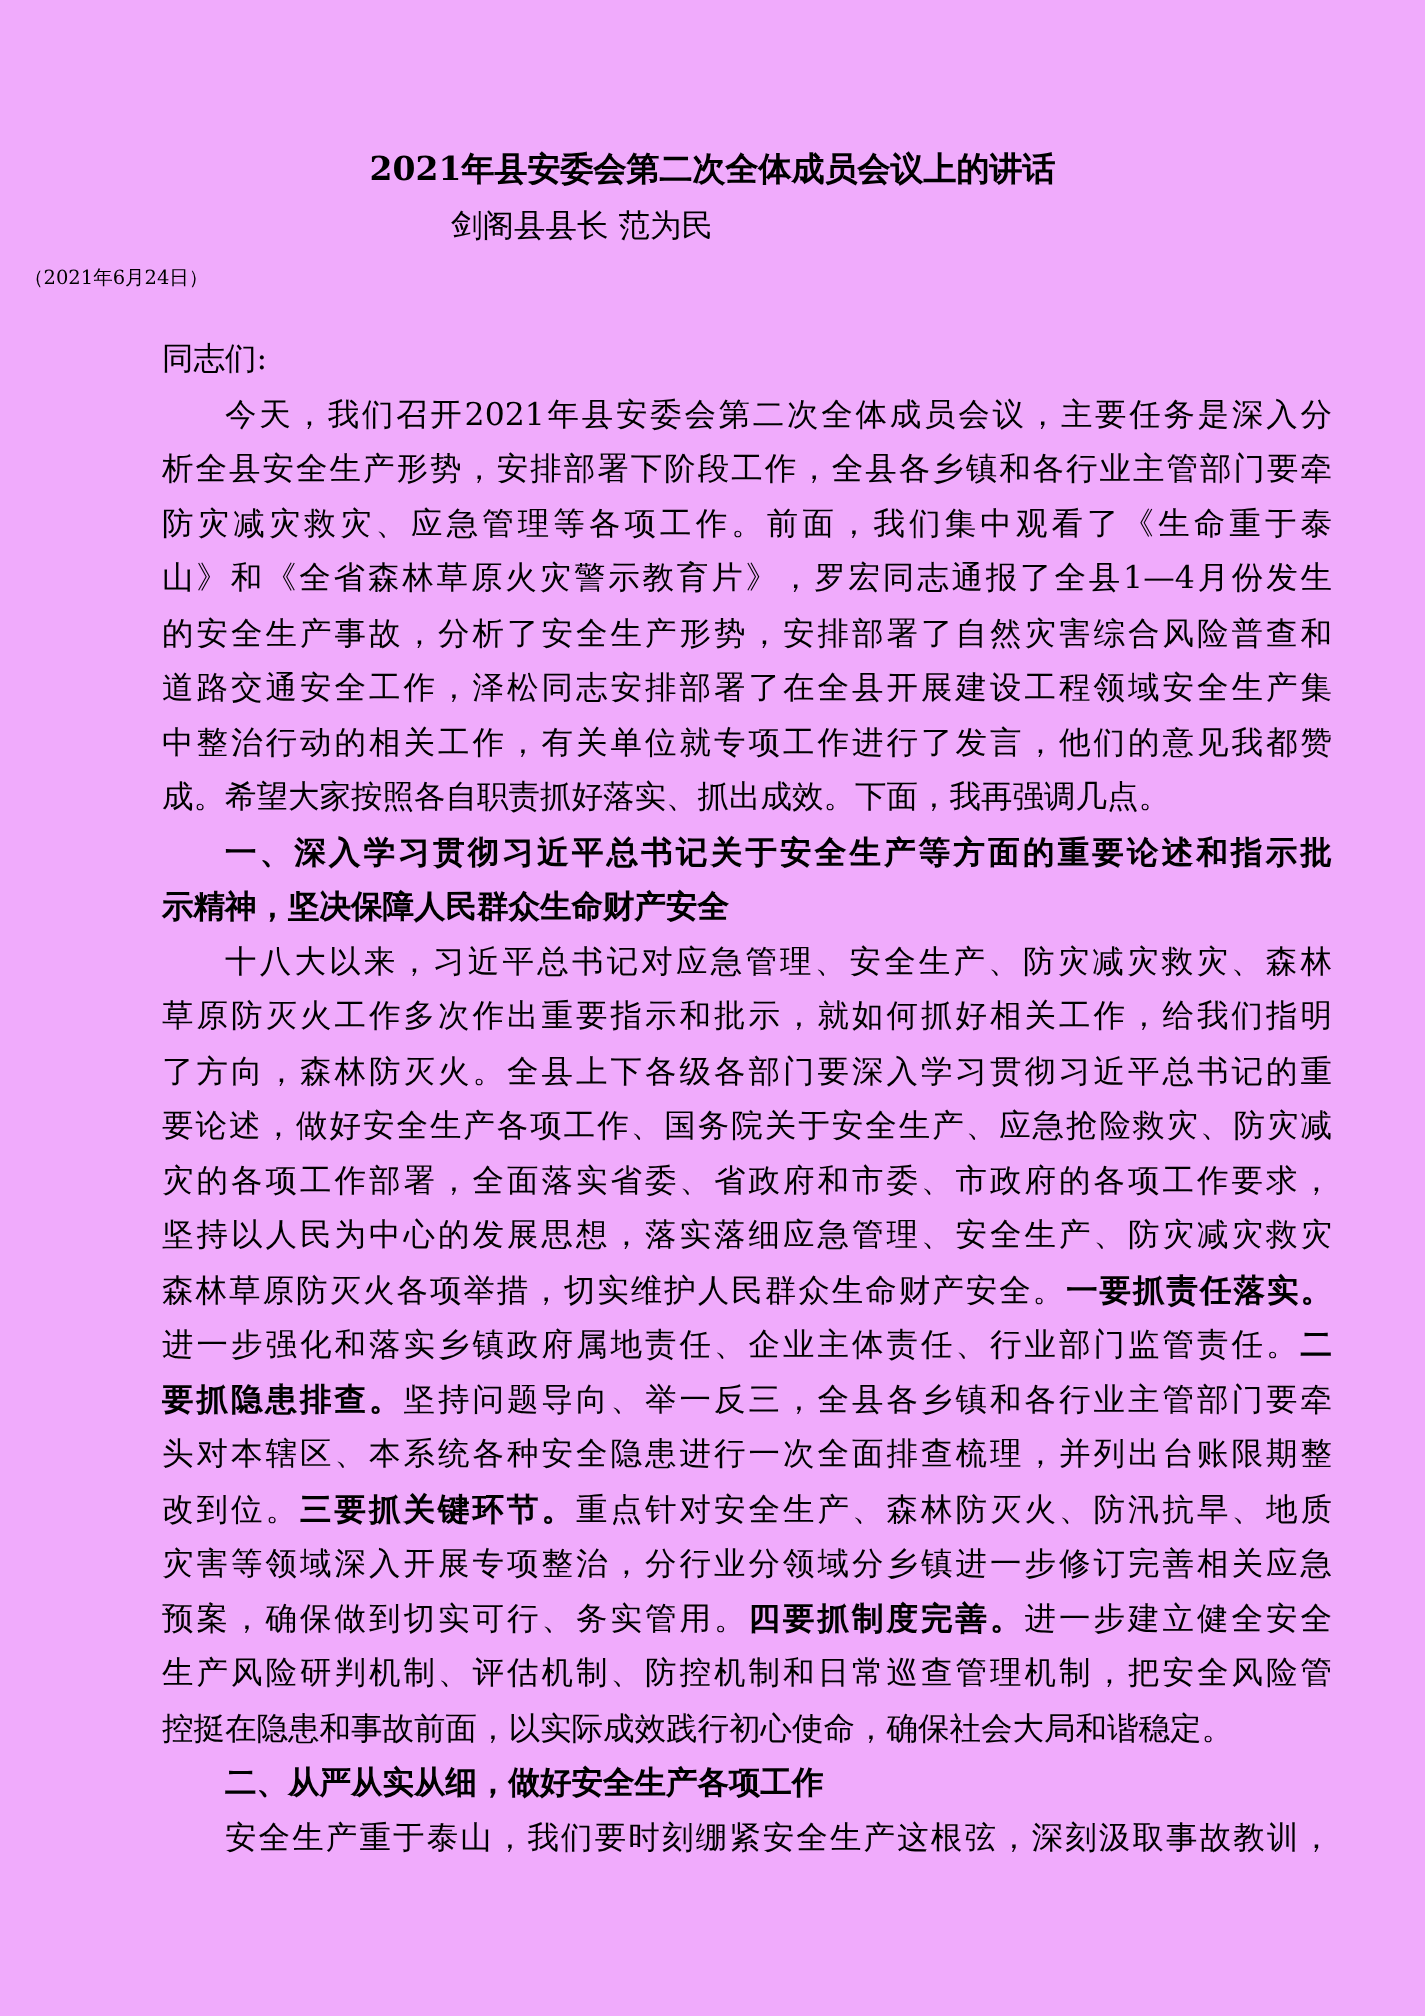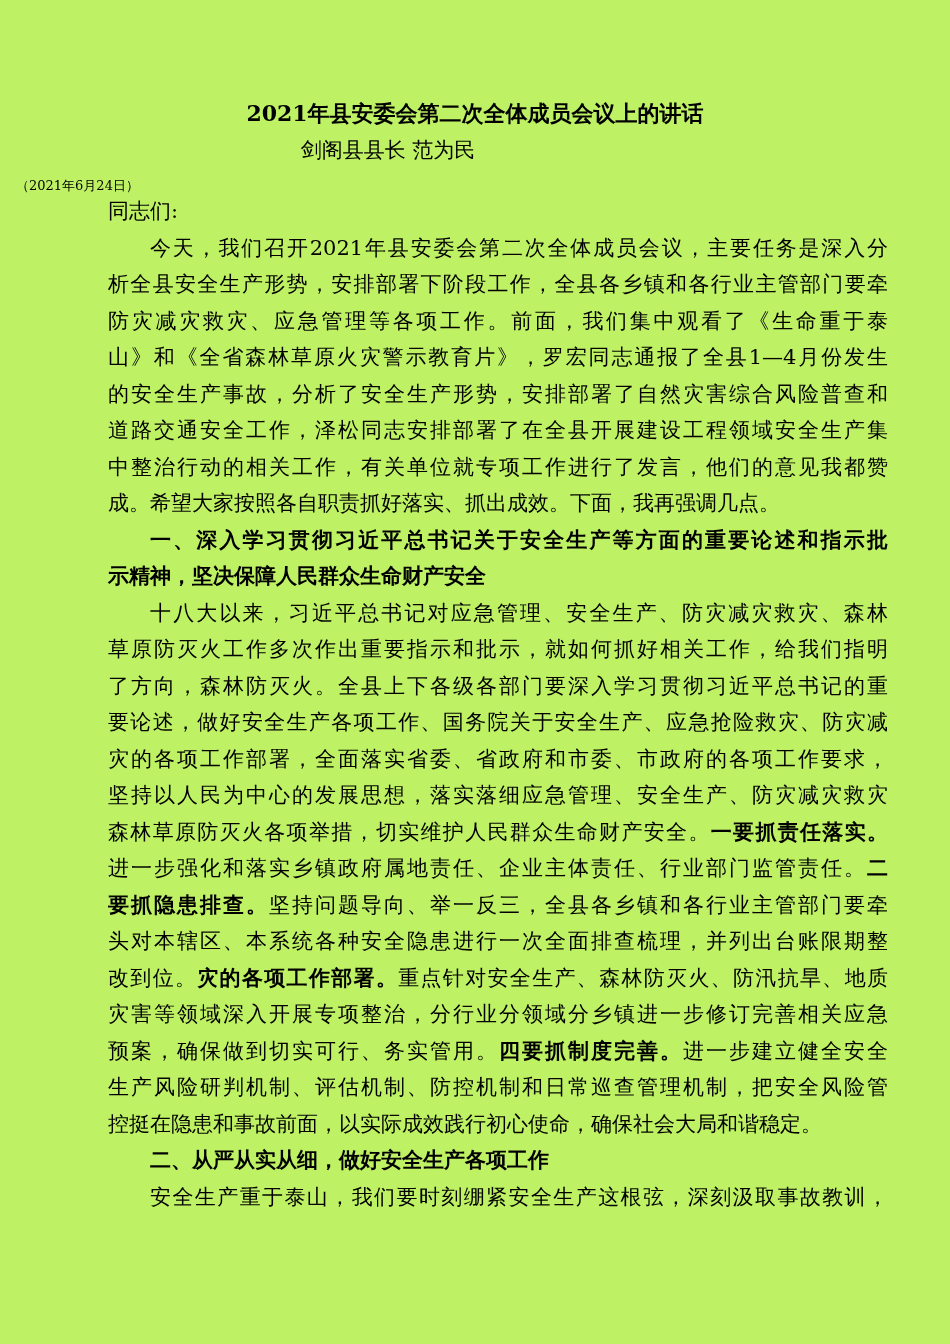--- a/index.html
+++ b/index.html
@@ -14,21 +14,21 @@
       overflow: hidden;
       color: #000000;
       font-family: "DejaVu Serif", "Liberation Serif", serif;
     }
     .page {
       position: absolute;
       left: 0;
       top: 0;
       width: 950px;
       height: 1344px;
-      background: #bef264;
+      background: #f0abfc;
     }
     .title {
       position: absolute;
       left: 0;
       width: 950px;
       top: 98px;
       text-align: center;
       font-family: "DejaVu Serif", "Liberation Serif", serif;
       font-weight: bold;
       font-size: 22px;
@@ -53,21 +53,21 @@
       top: 171px;
       text-align: left;
       font-size: 13px;
       line-height: 30px;
       white-space: nowrap;
       padding-left: 16px;
     }
     .body {
       position: absolute;
       left: 108px;
-      top: 193px;
+      top: 221px;
       width: 780px;
     }
     .line {
       height: 36.5px;
       line-height: 36.5px;
       font-size: 21px;
       white-space: nowrap;
       display: flex;
       justify-content: space-between;
     }
@@ -165,21 +165,21 @@
       <div class="line">
         <span class="line-text"><span class="seg">进一步强化和落实乡镇政府属地责任、企业主体责任、行业部门监管责任。</span><span class="seg b">二</span></span>
       </div>
       <div class="line">
         <span class="line-text"><span class="seg b">要抓隐患排查。</span><span class="seg">坚持问题导向、举一反三，全县各乡镇和各行业主管部门要牵</span></span>
       </div>
       <div class="line">
         <span class="line-text"><span class="seg">头对本辖区、本系统各种安全隐患进行一次全面排查梳理，并列出台账限期整</span></span>
       </div>
       <div class="line">
-        <span class="line-text"><span class="seg">改到位。</span><span class="seg b">灾的各项工作部署。</span><span class="seg">重点针对安全生产、森林防灭火、防汛抗旱、地质</span></span>
+        <span class="line-text"><span class="seg">改到位。</span><span class="seg b">三要抓关键环节。</span><span class="seg">重点针对安全生产、森林防灭火、防汛抗旱、地质</span></span>
       </div>
       <div class="line">
         <span class="line-text"><span class="seg">灾害等领域深入开展专项整治，分行业分领域分乡镇进一步修订完善相关应急</span></span>
       </div>
       <div class="line">
         <span class="line-text"><span class="seg">预案，确保做到切实可行、务实管用。</span><span class="seg b">四要抓制度完善。</span><span class="seg">进一步建立健全安全</span></span>
       </div>
       <div class="line">
         <span class="line-text"><span class="seg">生产风险研判机制、评估机制、防控机制和日常巡查管理机制，把安全风险管</span></span>
       </div>

